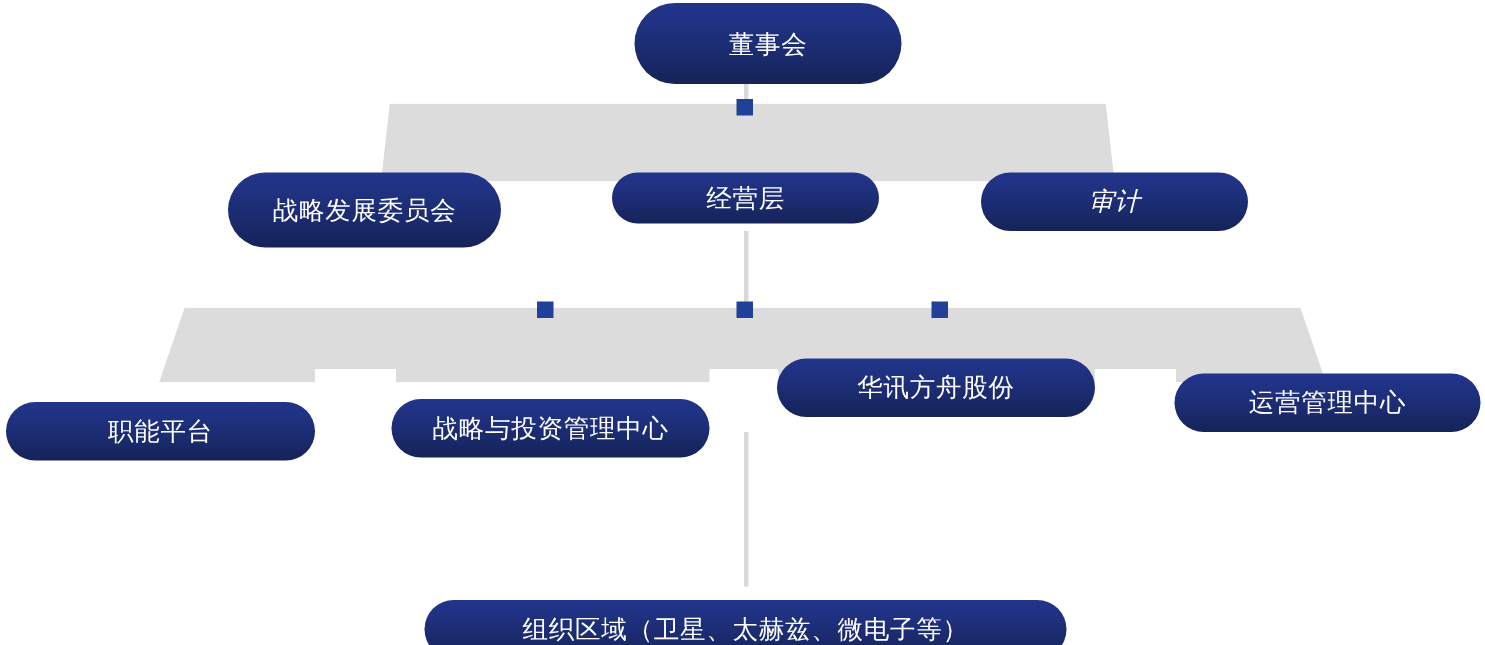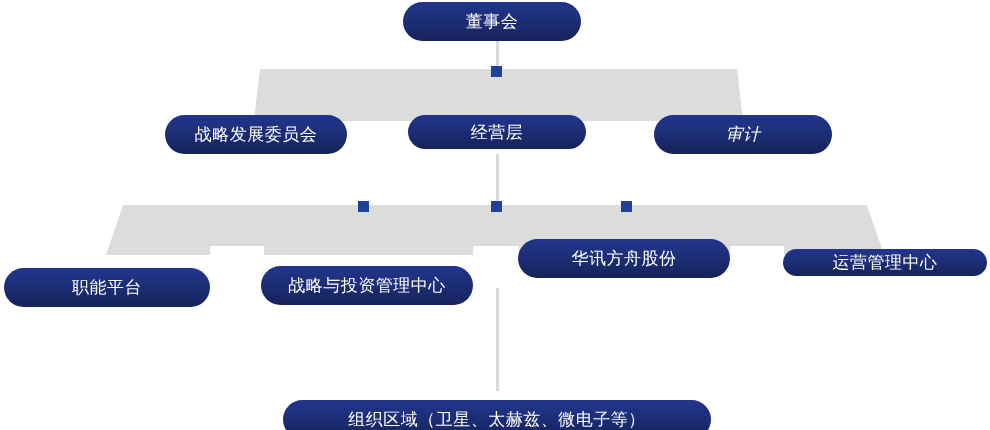--- a/index.html
+++ b/index.html
@@ -85,25 +85,25 @@
 
   <div class="v-line" style="left:496px; top:41px; height:29px;"></div>
   <div class="v-line" style="left:496px; top:154px; height:52px;"></div>
   <div class="v-line" style="left:496px; top:288px; height:103px;"></div>
 
   <div class="joint" style="left:491px; top:66px;"></div>
   <div class="joint" style="left:358px; top:201px;"></div>
   <div class="joint" style="left:491px; top:201px;"></div>
   <div class="joint" style="left:621px; top:201px;"></div>
 
-  <div class="node" style="left:403px; top:2px; width:178px; height:39px;">
+  <div class="node" style="left:423px; top:2px; width:178px; height:54px;">
     <span class="node-label">董事会</span>
   </div>
 
-  <div class="node" style="left:165px; top:115px; width:182px; height:39px;font-family:Liberation Serif, serif;">
+  <div class="node" style="left:152px; top:115px; width:182px; height:50px;font-family:Liberation Serif, serif;">
     <span class="node-label">战略发展委员会</span>
   </div>
 
   <div class="node" style="left:408px; top:115px; width:178px; height:34px;">
     <span class="node-label">经营层</span>
   </div>
 
   <div class="node" style="left:654px; top:115px; width:178px; height:39px;font-style:italic;">
     <span class="node-label">审计</span>
   </div>
@@ -113,21 +113,21 @@
   </div>
 
   <div class="node wide-text" style="left:261px; top:266px; width:212px; height:39px;">
     <span class="node-label">战略与投资管理中心</span>
   </div>
 
   <div class="node" style="left:518px; top:239px; width:212px; height:39px;">
     <span class="node-label">华讯方舟股份</span>
   </div>
 
-  <div class="node" style="left:783px; top:249px; width:204px; height:27px;">
+  <div class="node" style="left:783px; top:249px; width:204px; height:39px;">
     <span class="node-label">运营管理中心</span>
   </div>
 
   <div class="node wide-text" style="left:283px; top:400px; width:428px; height:39px;">
     <span class="node-label">组织区域（卫星、太赫兹、微电子等）</span>
   </div>
 
 </div>
 
 </body></html>

